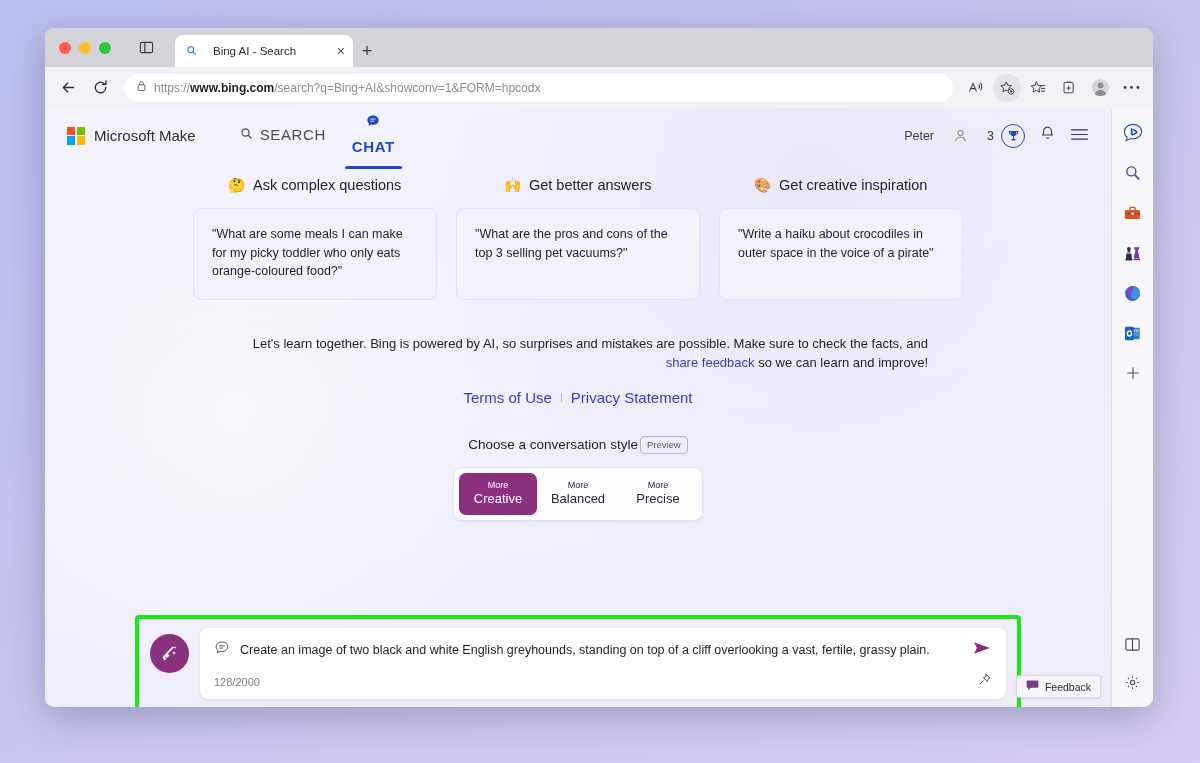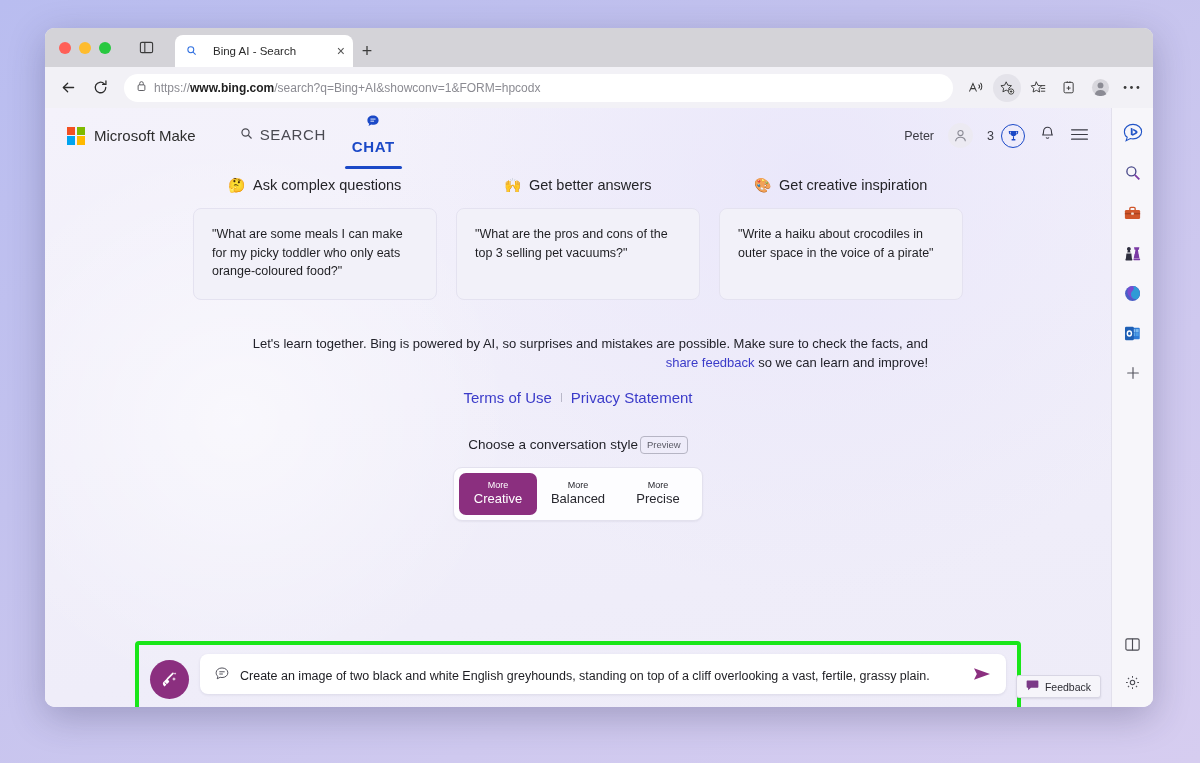--- a/index.html
+++ b/index.html
@@ -480,20 +480,29 @@
                     <line x1="6" y1="9" x2="10" y2="9"></line>
                 </svg>
               </span>
               <span class="composer-text">Create an image of two black and white English greyhounds, standing on top of a cliff overlooking a vast, fertile, grassy plain.</span>
               <span class="send-icon">
                 <svg width="20" height="16" viewBox="0 0 22 18" fill="#8b2f7f">
                   <path d="M2 2.5 20 9 2 15.5l3.2-6.5z"></path>
                 </svg>
               </span>
             </div>
+            <div class="composer-line2">
+              <span class="charcount">128/2000</span>
+              <span class="pin-icon">
+                <svg width="15" height="15" viewBox="0 0 18 18" fill="none" stroke="#55555f" stroke-width="1.2" stroke-linejoin="round">
+                  <path d="M10.6 2.4 15.6 7.4l-2 .5-1.3 3.5-4.7-4.7L11.1 5.4z"></path>
+                  <line x1="7.6" y1="10.4" x2="3.2" y2="14.8"></line>
+                </svg>
+              </span>
+            </div>
           </div>
         </div>
       </div>
 
       <div class="feedback-chip">
         <span>
           <svg width="13" height="11" viewBox="0 0 14 12" fill="#7b3a87">
             <path d="M1.3 0.6h11.4c.4 0 .7.3.7.7v6.4c0 .4-.3.7-.7.7H5.3L2.2 11.2V8.4h-.9a.7.7 0 0 1-.7-.7V1.3c0-.4.3-.7.7-.7z"></path>
           </svg>
         </span>

